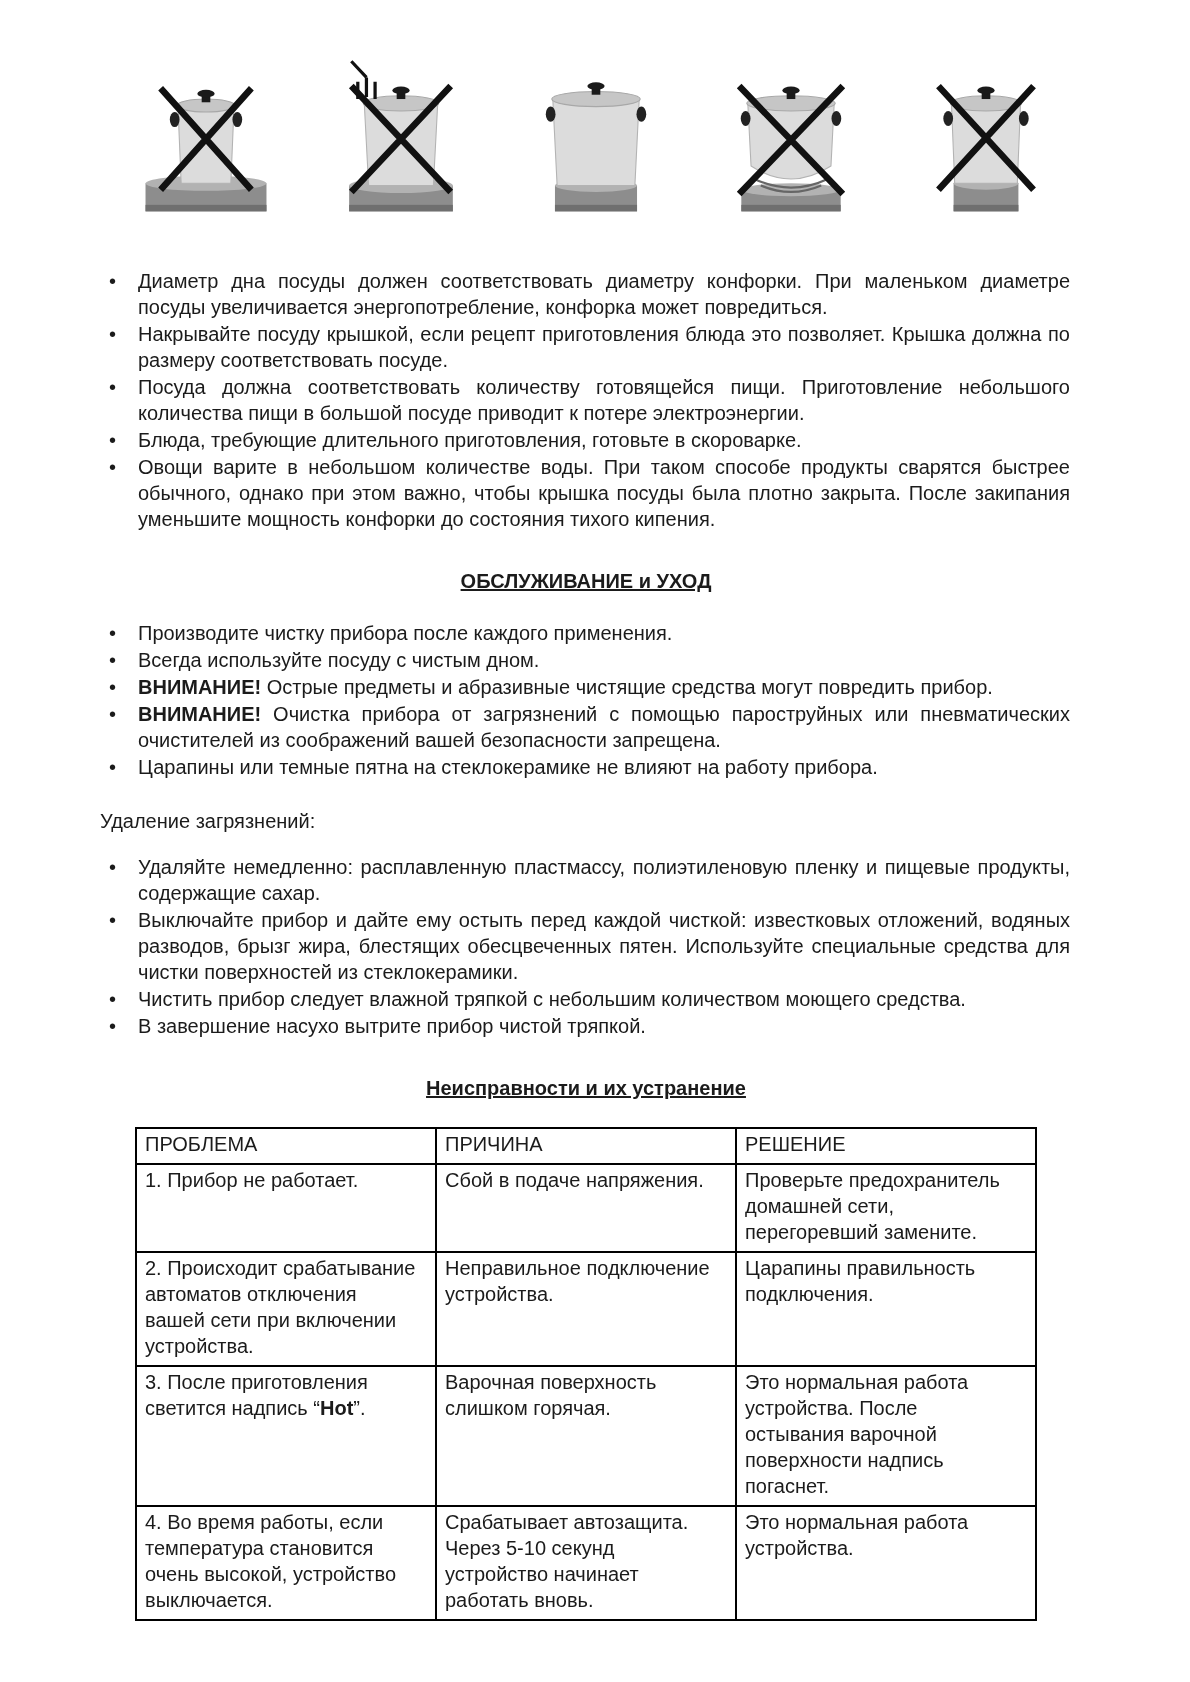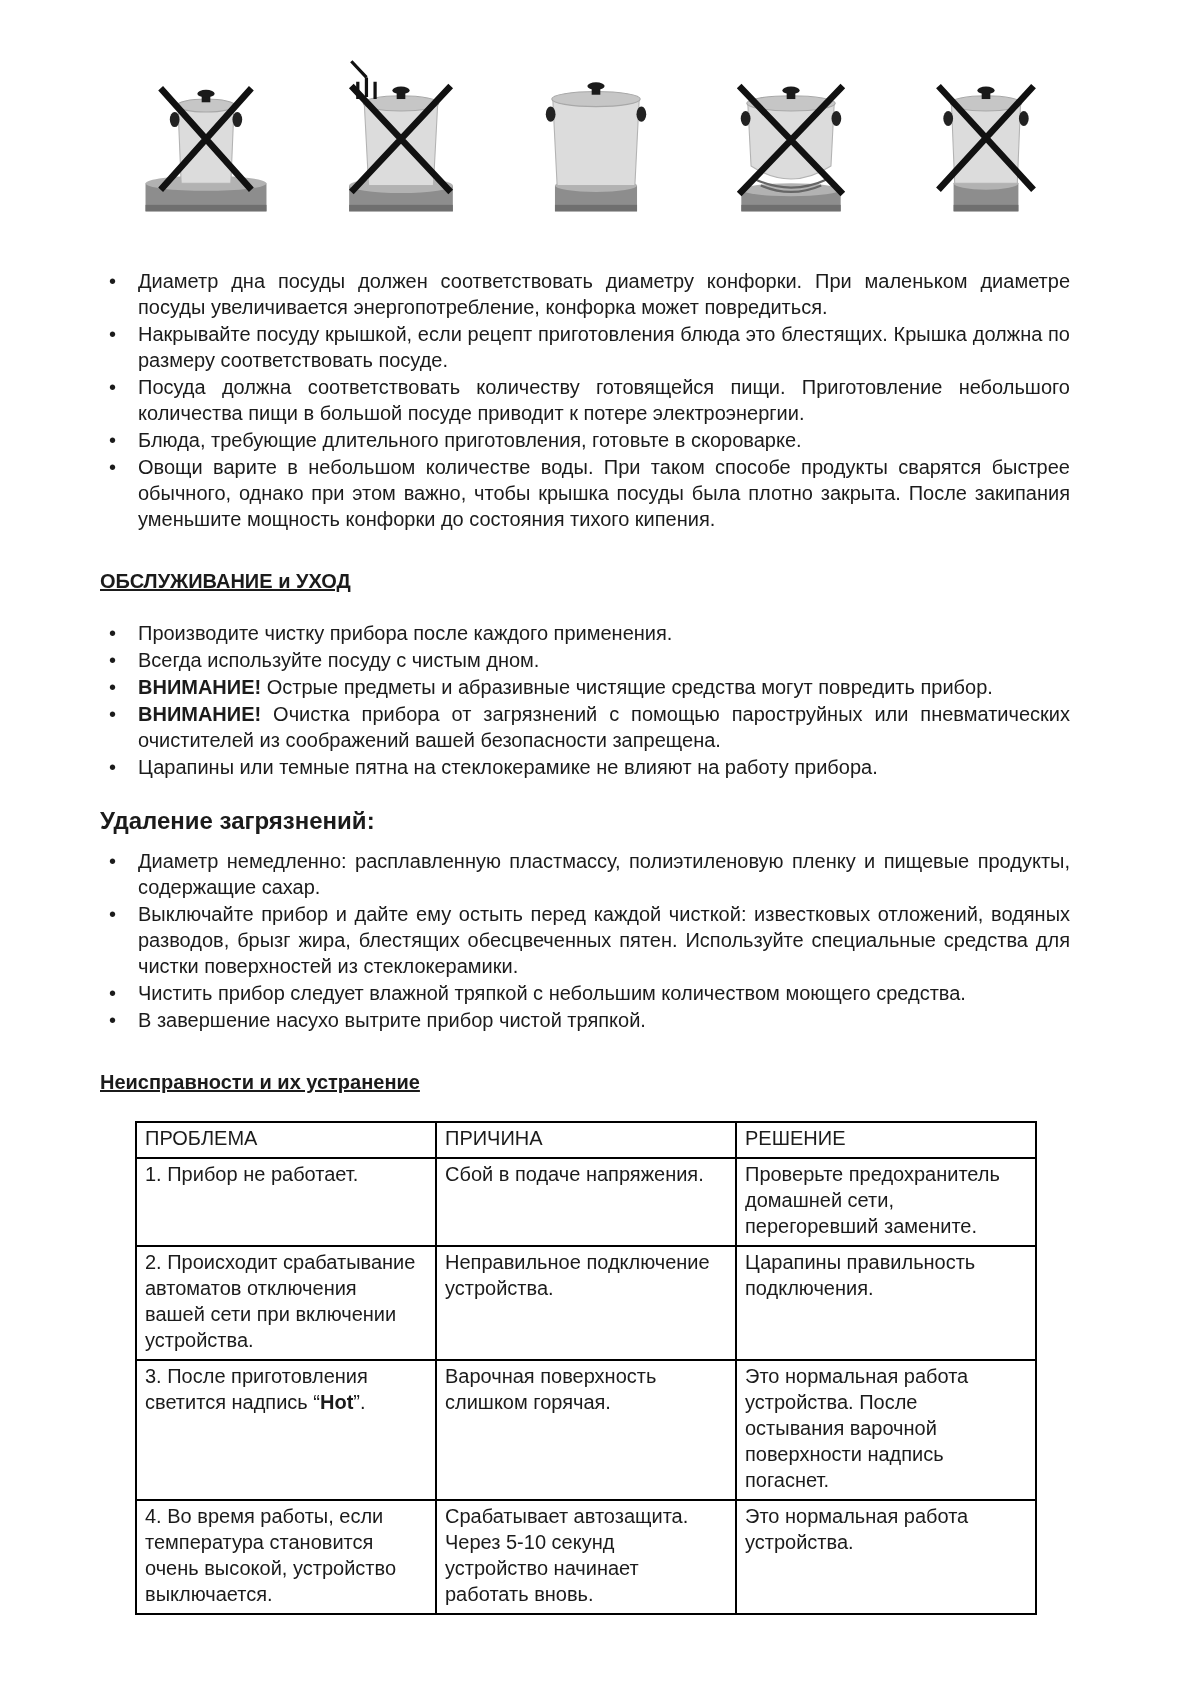--- a/index.html
+++ b/index.html
@@ -44,26 +44,27 @@
     left: 7px;
     top: 0;
   }
   .b { font-weight: bold; }
 
   
   h2.center-head {
     font-size: 20px;
     font-weight: bold;
     text-decoration: underline;
+    text-align: center;
     margin: 36px 0 26px 0;
   }
   h3.sub-head {
-    font-size: 24px;
-    font-weight: bold;
-    margin: 28px 0 14px 0;
+    font-size: 20px;
+    font-weight: normal;
+    margin: 28px 0 20px 0;
   }
 
   
   table.trouble {
     width: 902px;
     margin: 8px auto 0 auto;
     border-collapse: collapse;
     table-layout: fixed;
   }
   table.trouble th, table.trouble td {
@@ -157,40 +158,40 @@
         <ellipse cx="70" cy="30" rx="8" ry="3.5" fill="#1a1a1a"></ellipse>
         <ellipse cx="35" cy="56" rx="4.5" ry="7" fill="#222"></ellipse>
         <ellipse cx="105" cy="56" rx="4.5" ry="7" fill="#222"></ellipse>
         <path d="M26,26 L114,122 M114,26 L26,122" stroke="#111" stroke-width="6" fill="none"></path>
       </svg>
     </div>
   </div>
 
   <ul class="bullets">
     <li>Диаметр дна посуды должен соответствовать диаметру конфорки. При маленьком диаметре посуды увеличивается энергопотребление, конфорка может повредиться.</li>
-    <li>Накрывайте посуду крышкой, если рецепт приготовления блюда это блестящих. Крышка должна по размеру соответствовать посуде.</li>
+    <li>Накрывайте посуду крышкой, если рецепт приготовления блюда это позволяет. Крышка должна по размеру соответствовать посуде.</li>
     <li>Посуда должна соответствовать количеству готовящейся пищи. Приготовление небольшого количества пищи в большой посуде приводит к потере электроэнергии.</li>
     <li>Блюда, требующие длительного приготовления, готовьте в скороварке.</li>
     <li>Овощи варите в небольшом количестве воды. При таком способе продукты сварятся быстрее обычного, однако при этом важно, чтобы крышка посуды была плотно закрыта. После закипания уменьшите мощность конфорки до состояния тихого кипения.</li>
   </ul>
 
   <h2 class="center-head">ОБСЛУЖИВАНИЕ и УХОД</h2>
 
   <ul class="bullets">
     <li><span class="b"></span><span>Производите чистку прибора после каждого применения.</span></li>
     <li><span class="b"></span><span>Всегда используйте посуду с чистым дном.</span></li>
     <li><span class="b">ВНИМАНИЕ!</span><span> Острые предметы и абразивные чистящие средства могут повредить прибор.</span></li>
     <li><span class="b">ВНИМАНИЕ!</span><span> Очистка прибора от загрязнений с помощью пароструйных или пневматических очистителей из соображений вашей безопасности запрещена.</span></li>
     <li><span class="b"></span><span>Царапины или темные пятна на стеклокерамике не влияют на работу прибора.</span></li>
   </ul>
 
   <h3 class="sub-head">Удаление загрязнений:</h3>
 
   <ul class="bullets">
-    <li>Диаметр немедленно: расплавленную пластмассу, полиэтиленовую пленку и пищевые продукты, содержащие сахар.</li>
+    <li>Удаляйте немедленно: расплавленную пластмассу, полиэтиленовую пленку и пищевые продукты, содержащие сахар.</li>
     <li>Выключайте прибор и дайте ему остыть перед каждой чисткой: известковых отложений, водяных разводов, брызг жира, блестящих обесцвеченных пятен. Используйте специальные средства для чистки поверхностей из стеклокерамики.</li>
     <li>Чистить прибор следует влажной тряпкой с небольшим количеством моющего средства.</li>
     <li>В завершение насухо вытрите прибор чистой тряпкой.</li>
   </ul>
 
   <h2 class="center-head">Неисправности и их устранение</h2>
 
   <table class="trouble">
     <colgroup>
         <col>

